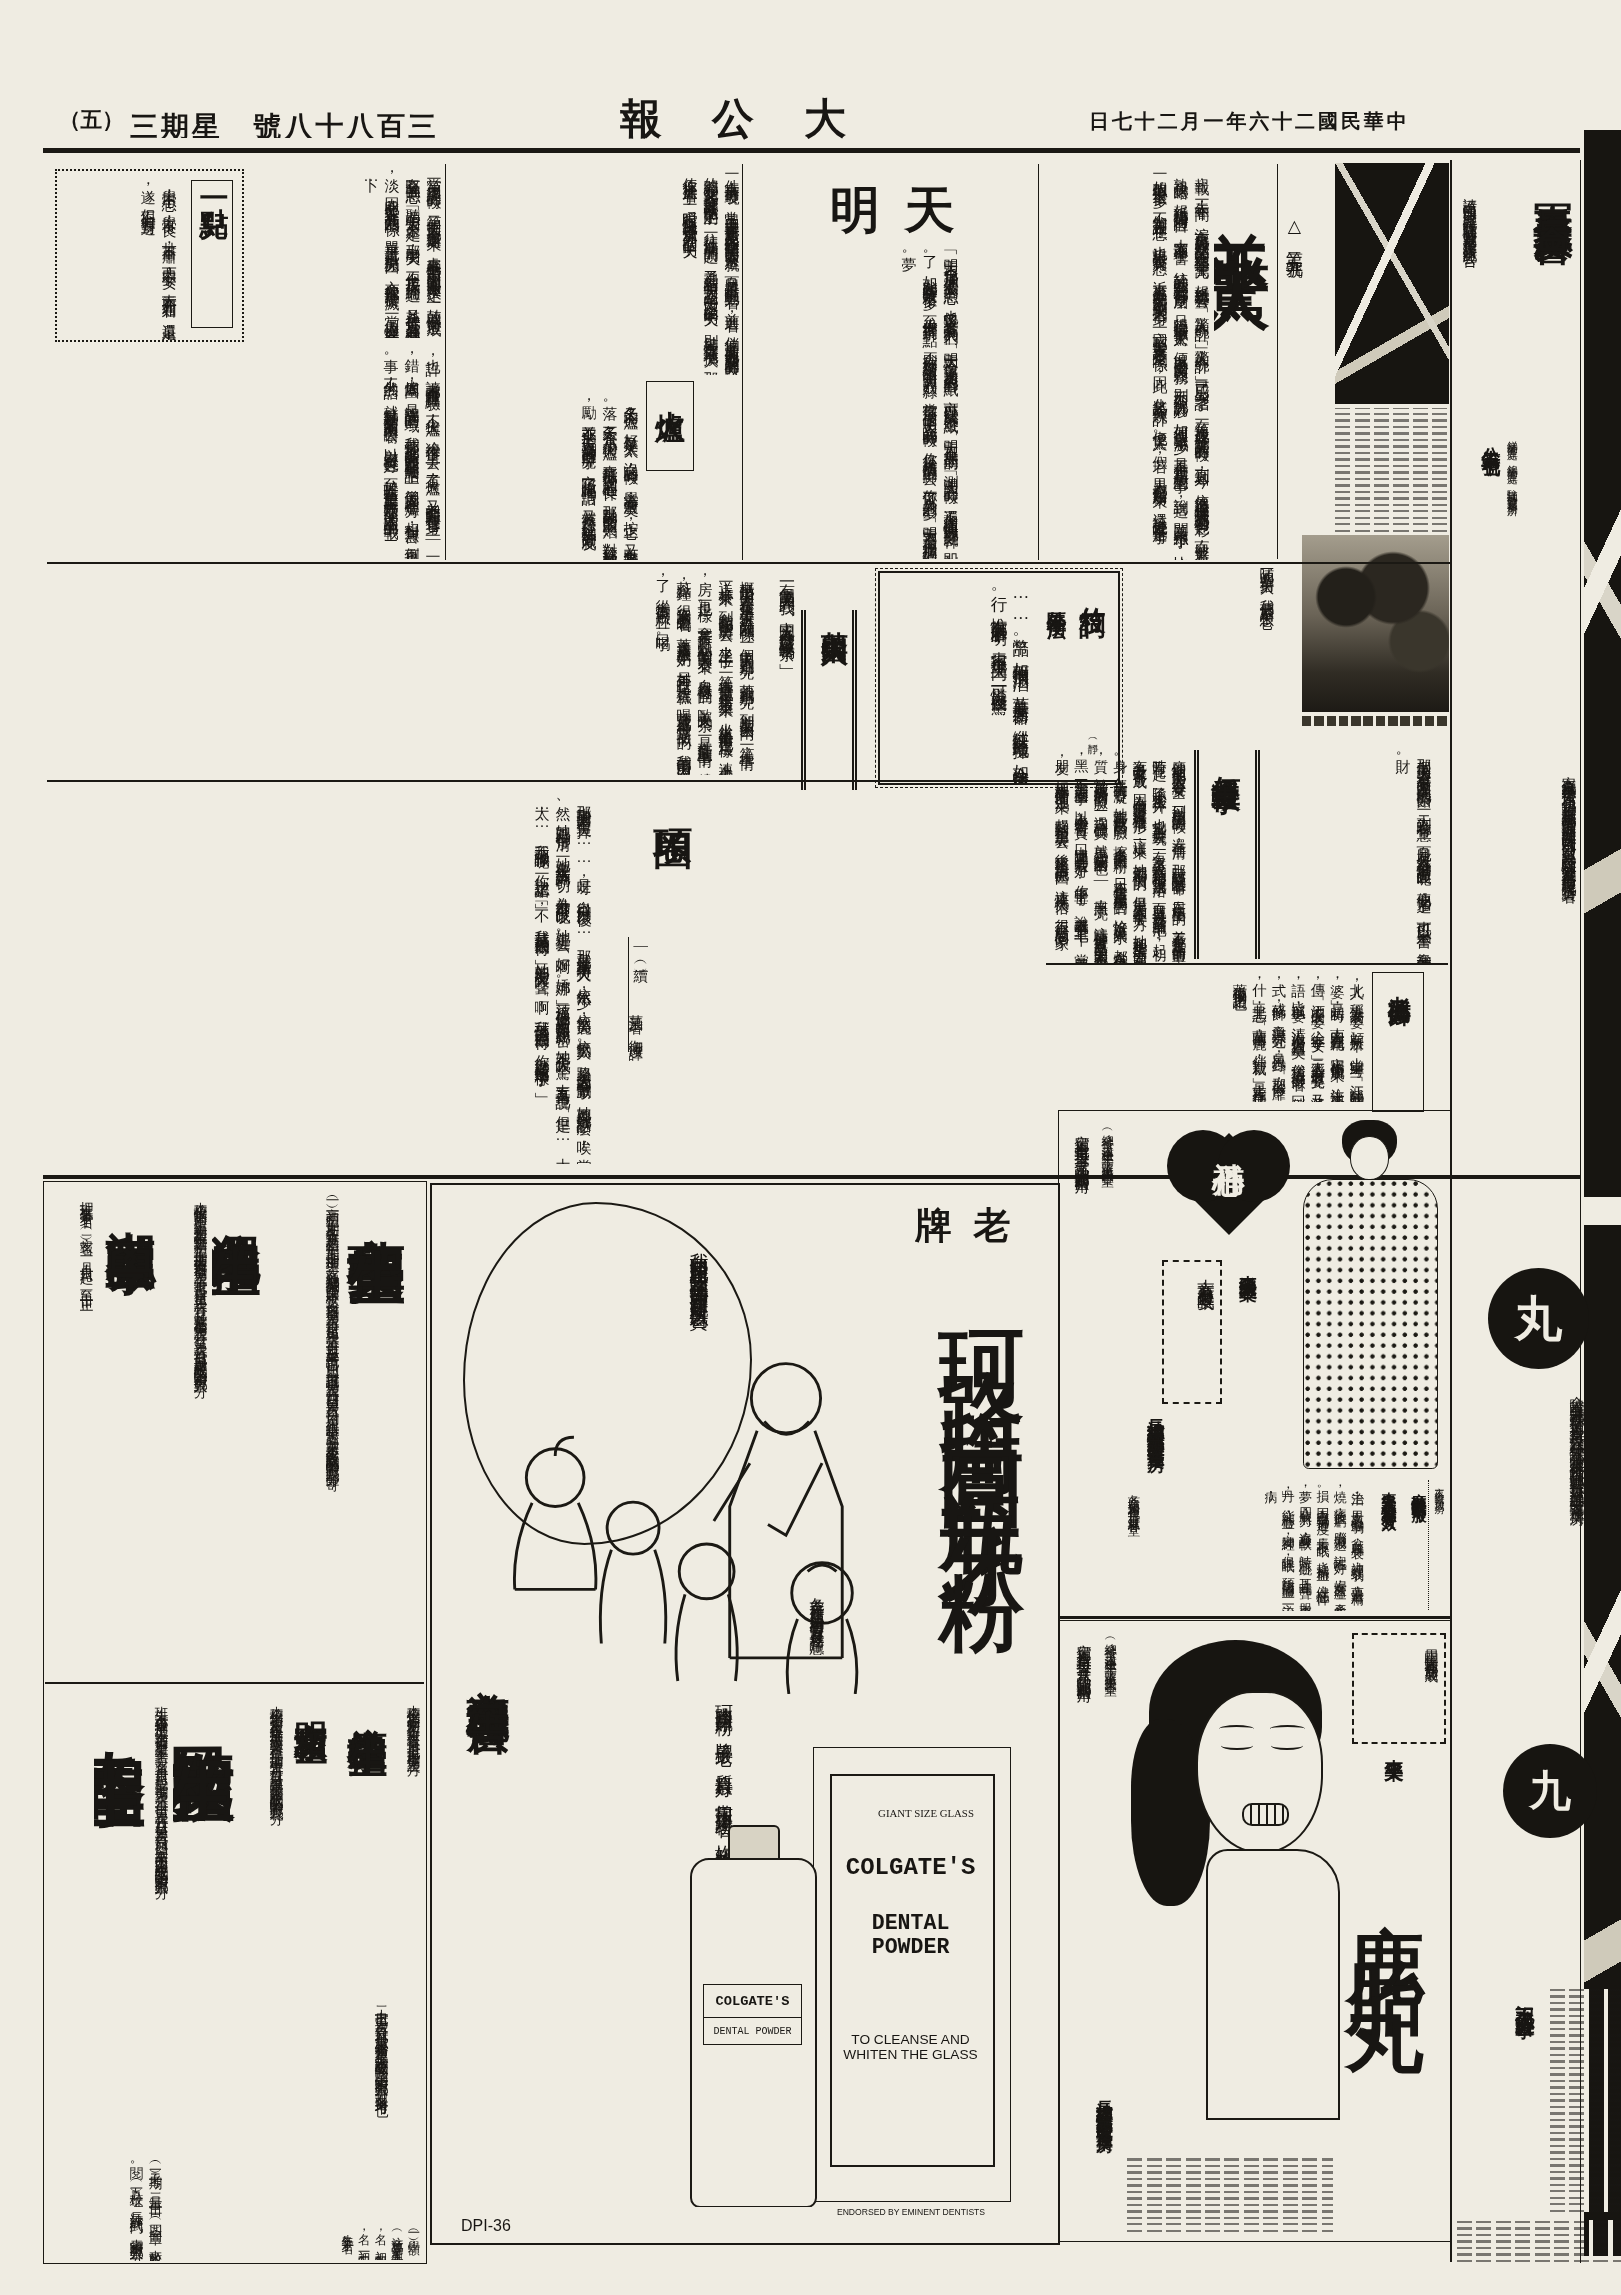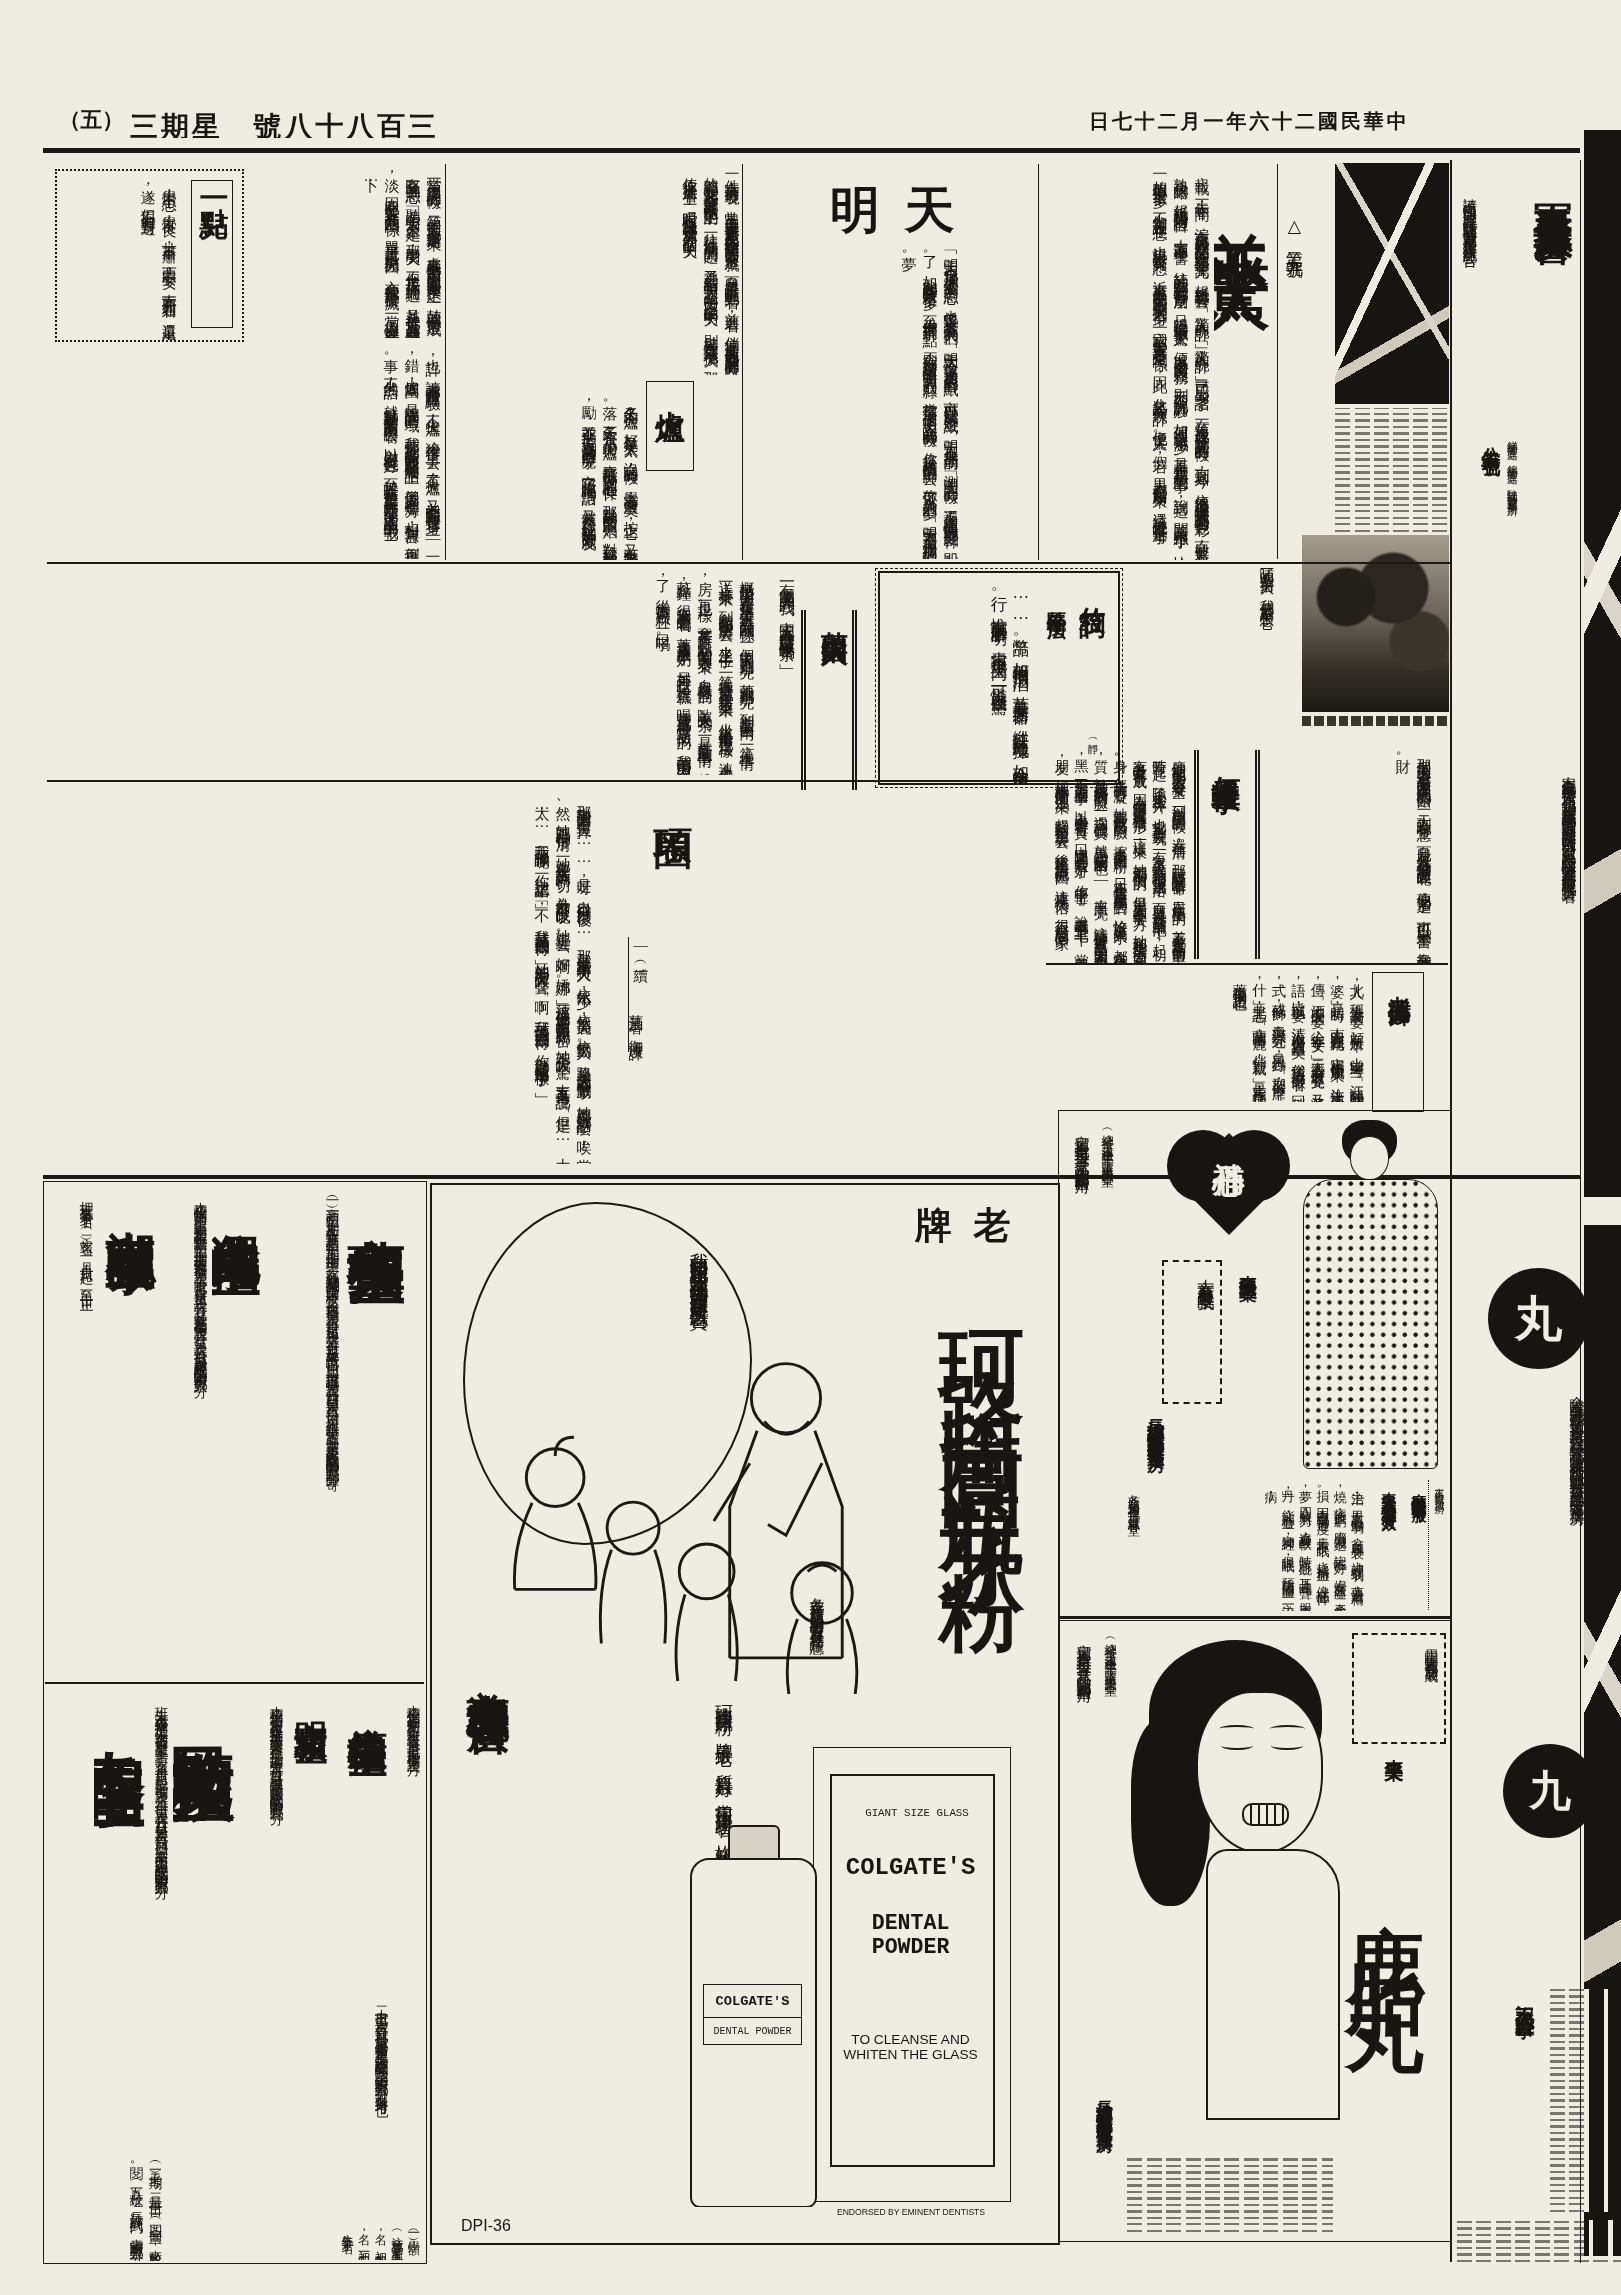--- a/index.html
+++ b/index.html
@@ -37,20 +37,21 @@
   .wavyside{border-left:5px double #1b1914;border-right:5px double #1b1914;}
   svg{display:block;}
 </style>
 </head>
 <body>
 
 <div id="page">
 
   <div class="b hl" style="left:59px;top:105px;width:72px;height:33px;font-size:21.6px;">（五）</div>
   <div class="b hl" style="left:130px;top:108px;width:339px;height:30px;font-size:28px;letter-spacing:2.9px;">三期星　號八十八百三千六第</div>
+  <div class="b hl" style="left:620px;top:91px;width:288px;height:52px;font-size:42px;letter-spacing:50px;white-space:nowrap;">報公大</div>
   <div class="b hl" style="left:1081px;top:108px;width:389px;height:30px;font-size:20px;letter-spacing:2.9px;margin-left:8px;">日七十二月一年六十二國民華中</div>
   <div class="b rule" style="left:43px;top:148px;width:1537px;height:5px;"></div>
 
   <div class="b rule" style="left:1450px;top:160px;width:2.2px;height:2102px;"></div>
   <div class="b rule" style="left:1580px;top:160px;width:1.4px;height:2103px;"></div>
   <div class="b v hl" style="left:1529px;top:173px;width:48px;height:569px;font-size:39px;line-height:48px;">軍事委員會資源委員會</div>
   <div class="b v" style="left:1503px;top:432px;width:19px;height:310px;font-size:10.8px;line-height:19px;">銻業管理處　鎢業管理處　駐漢國外貿易事務所</div>
   <div class="b v hl" style="left:1480px;top:432px;width:23px;height:231px;font-size:19px;line-height:23px;">公告第二七號</div>
   <div class="b v txt" style="left:1457px;top:187px;width:23px;height:555px;font-size:14.4px;">請逕向漢口四維路九六號駐漢國外貿易事務所接洽特此公告</div>
   <div class="b v txt" style="left:1456px;top:764px;width:123px;height:404px;">案查銻業專營後所有一切鎢貨事宜悉歸鎢業管理處辦理其對國內暨國外出口貿易悉歸駐漢國外貿易事務所辦理凡購貨者</div>
@@ -164,21 +165,21 @@
       <path d="M500 300 q20 -18 40 0 M150 140 q0 -26 26 -26"></path>
     </g>
   </svg>
   <div class="b v txt" style="left:755px;top:1586px;width:72px;height:223px;">各處百貨商店藥房均有出售假冒甚多務請注意</div>
   <div class="b v" style="left:568px;top:1691px;width:176px;height:505px;font-size:18px;line-height:40px;">珂路搿圓瓶牙粉·牌子最老·質料最好·常用珂路搿牙粉者·均知此粉香甜滑細·涼爽適口·能使齒牙潔白似玉·呼氣芬芳如蘭·</div>
   <div class="b v hl" style="left:454px;top:1655px;width:62px;height:559px;font-size:43px;line-height:55px;">美商上海棕欖公司廣告</div>
   <div class="b" style="left:461px;top:2217px;width:115px;height:23px;font-size:16px;font-family:'Liberation Sans',sans-serif;">DPI-36</div>
 
   <div class="b box" style="left:813px;top:1747px;width:196px;height:453px;background:#efece2;">
     <div class="box" style="position:absolute;left:16px;top:26px;width:161px;height:389px;border-width:2.2px;"></div>
-    <div class="ctr" style="position:absolute;left:28px;top:50px;width:150px;height:29px;font-size:10.8px;font-family:Liberation Mono, monospace;">GIANT SIZE GLASS</div>
+    <div class="ctr" style="position:absolute;left:37px;top:50px;width:150px;height:29px;font-size:10.8px;font-family:Liberation Serif, serif;">GIANT SIZE GLASS</div>
     <div class="ctr hl" style="position:absolute;left:21.6px;top:94px;width:150px;height:50px;font-size:24px;">COLGATE'S</div>
     <div class="ctr hl" style="position:absolute;left:21.6px;top:151px;width:150px;height:72px;font-size:21.6px;">DENTAL POWDER</div>
     <div class="ctr" style="position:absolute;left:29px;top:259px;width:135px;height:79px;font-size:13.7px;font-family:'Liberation Sans',sans-serif;">TO CLEANSE AND WHITEN THE GLASS</div>
   </div>
   <div class="b ctr" style="left:813px;top:2203px;width:196px;height:17.3px;font-size:8.6px;font-family:'Liberation Sans',sans-serif;">ENDORSED BY EMINENT DENTISTS</div>
   <div class="b" style="left:683px;top:1825px;width:137px;height:382px;">
     <div style="position:absolute;left:45px;top:0;width:48px;height:33px;border:2.2px solid #1b1914;border-radius:5.8px 5.8px 0 0;background:#d8d3c4;"></div>
     <div style="position:absolute;left:7.2px;top:33px;width:123px;height:346px;border:2.2px solid #1b1914;border-radius:19px 19px 10px 10px;background:#efece2;"></div>
     <div class="ctr hl" style="position:absolute;left:20px;top:159px;width:97px;height:32px;border:1.4px solid #1b1914;font-size:13.7px;">COLGATE'S</div>
     <div class="ctr" style="position:absolute;left:20px;top:193px;width:97px;height:26px;border:1.4px solid #1b1914;border-top:none;font-size:10px;">DENTAL POWDER</div>

